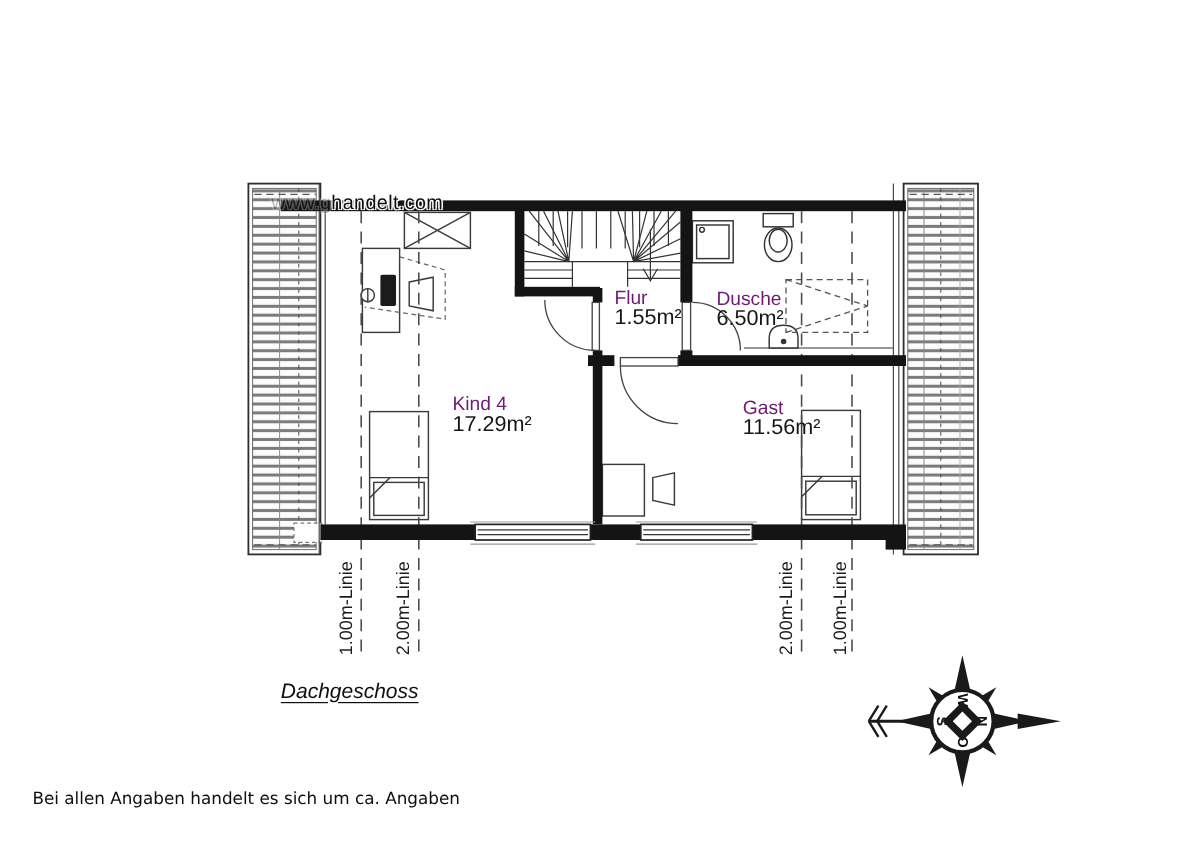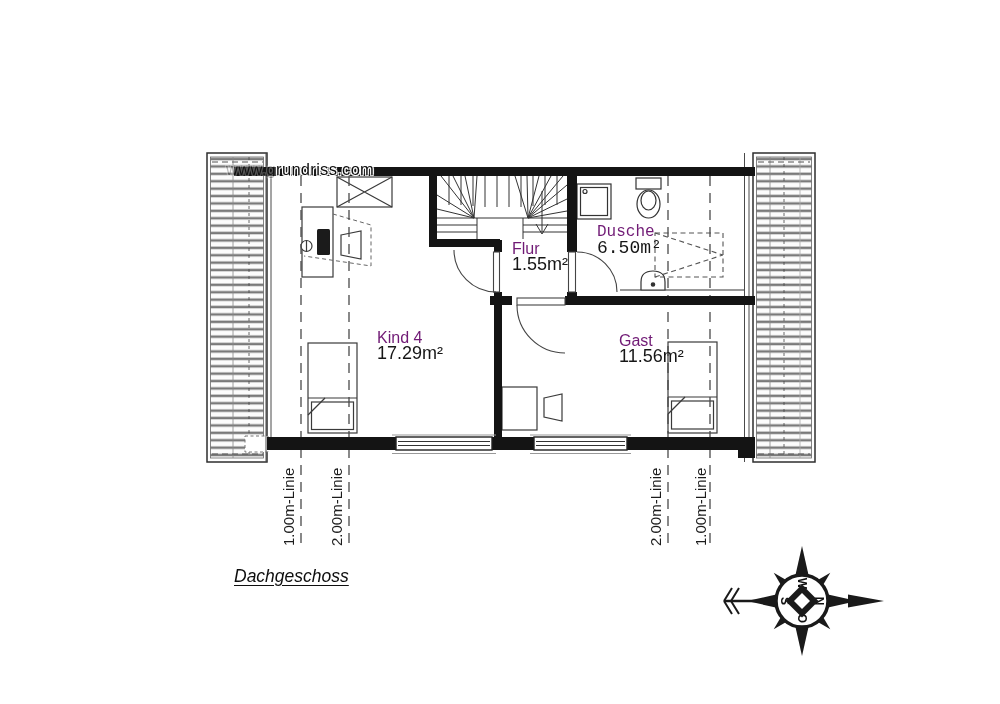--- a/index.html
+++ b/index.html
@@ -188,39 +188,40 @@
         <text x="0" y="-16.5" dominant-baseline="central">N</text>
         <text x="17.5" y="0" dominant-baseline="central">O</text>
         <text x="0" y="17.5" dominant-baseline="central">S</text>
         <text x="-17.5" y="0" dominant-baseline="central">W</text>
       </g>
       <polygon points="0,-16.5 16.5,0 0,16.5 -16.5,0" fill="#1a1a1a"></polygon>
       <polygon points="0,-8 8,0 0,8 -8,0" fill="#ffffff"></polygon>
     </g>
   </svg>
 
-  <div class="watermark"><span class="pre">www.g</span><span>rundriss.com</span></div>
+  <div class="watermark"><span class="pre">www.g</span><span>handelt.com</span></div>
 
   <div class="label room-label" style="left:377px;top:329px;">
     <span class="name">Kind 4</span>
     <span class="area">17.29m²</span>
   </div>
   <div class="label room-label" style="left:512px;top:240px;">
     <span class="name">Flur</span>
     <span class="area">1.55m²</span>
   </div>
-  <div class="label room-label" style="left:597px;top:224px;font-family:Liberation Mono, monospace;">
+  <div class="label room-label" style="left:597px;top:241px;">
     <span class="name">Dusche</span>
     <span class="area">6.50m²</span>
   </div>
   <div class="label room-label" style="left:603px;top:332px;margin-left:16px;">
     <span class="name">Gast</span>
     <span class="area">11.56m²</span>
   </div>
 
   <div class="vlabel" style="left:241px;top:490px;">1.00m-Linie</div>
   <div class="vlabel" style="left:289px;top:490px;">2.00m-Linie</div>
   <div class="vlabel" style="left:608px;top:490px;">2.00m-Linie</div>
   <div class="vlabel" style="left:653px;top:490px;">1.00m-Linie</div>
 
   <div class="floor-title">Dachgeschoss</div>
+  <div class="disclaimer">Bei allen Angaben handelt es sich um ca. Angaben</div>
 
 </div>
 
 </body></html>

